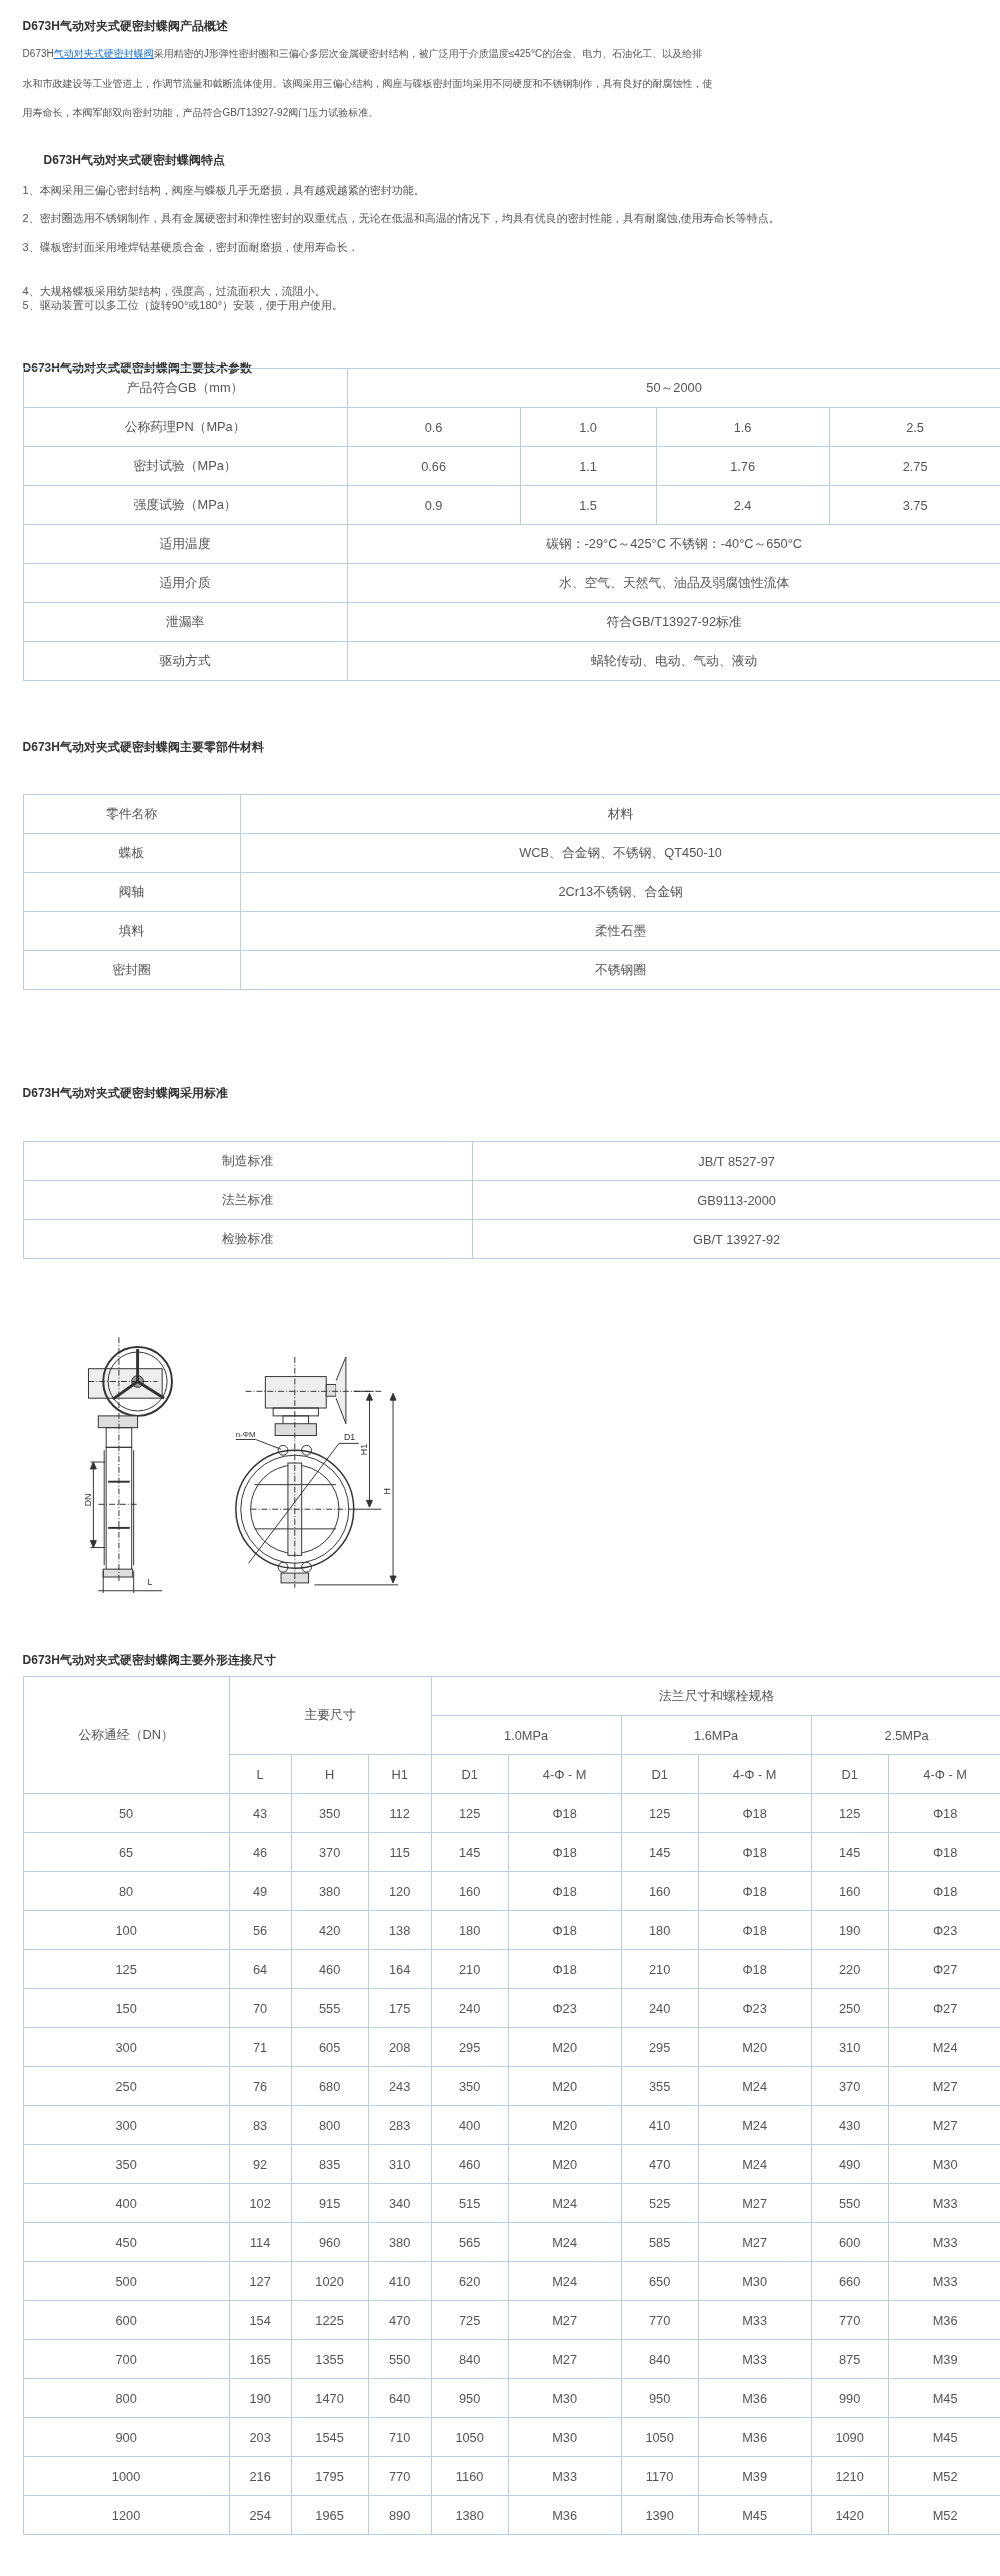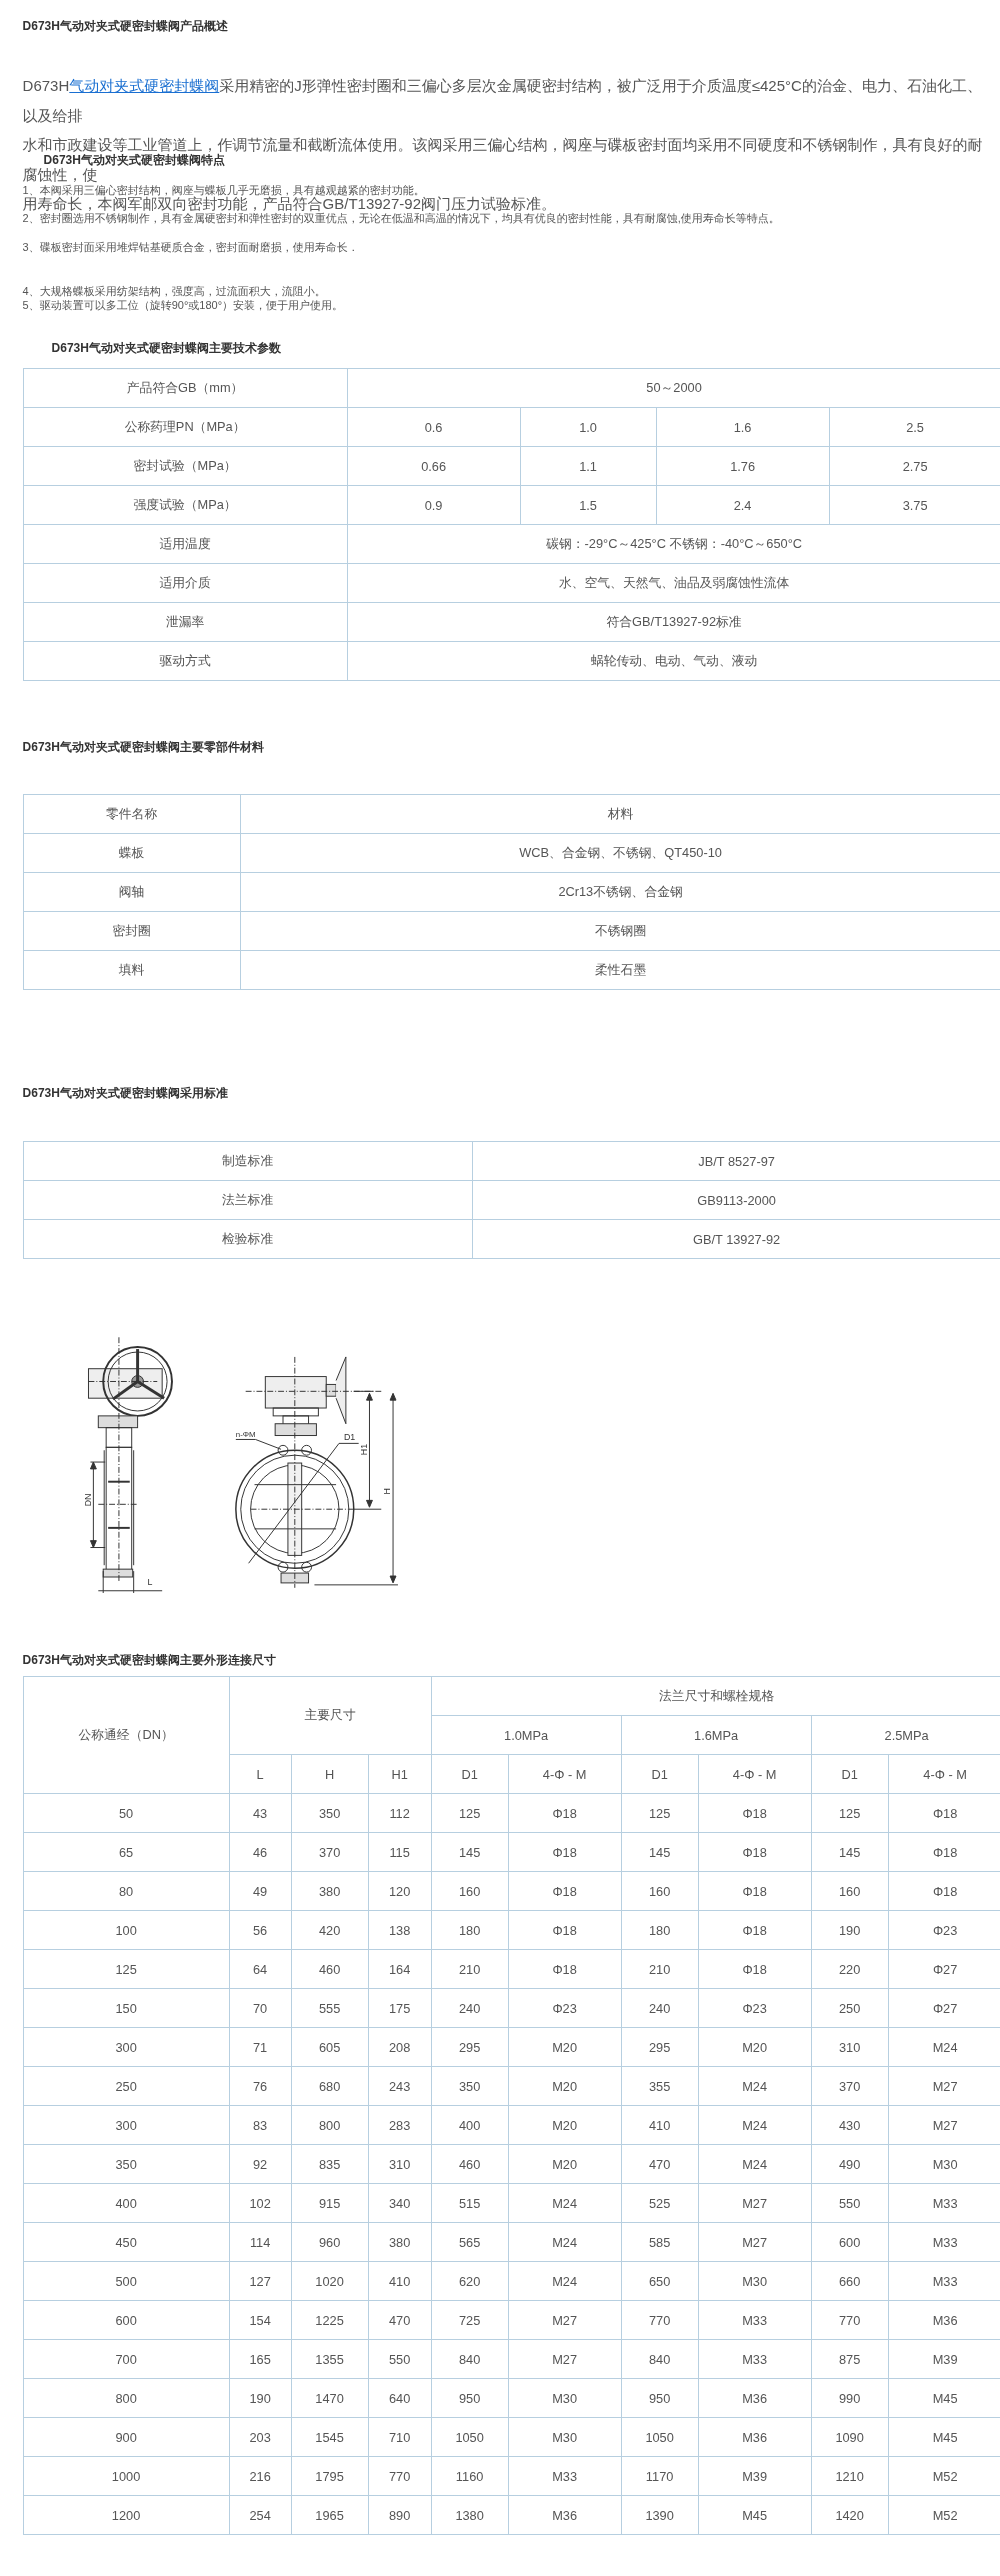--- a/index.html
+++ b/index.html
@@ -1,19 +1,19 @@
 <!DOCTYPE html>
 <html><head>
 <meta charset="utf-8">
 <style>
   html,body{margin:0;padding:0;background:#fff;}
   body{width:1001px;height:2576px;position:relative;overflow:hidden;
     font-family:"Liberation Sans","DejaVu Sans",sans-serif;color:#555;font-size:12.8px;}
   h2{font-size:12px;font-weight:bold;color:#333;margin:0;position:absolute;left:22.6px;letter-spacing:0;}
-  .para{position:absolute;left:22.6px;width:973px;line-height:29.5px;font-size:15px;color:#555;margin-top:32px;}
+  .para{position:absolute;left:22.6px;width:973px;line-height:29.5px;font-size:10px;color:#555;}
   .para a{color:#1a6fd1;text-decoration:underline;}
   .li{position:absolute;left:22.6px;font-size:11px;color:#555;line-height:15.7px;}
   table{position:absolute;left:22.6px;border-collapse:collapse;table-layout:fixed;}
   td{border:1px solid #b7cfe0;text-align:center;color:#555;font-size:12.8px;height:39px;padding:0;box-sizing:border-box;}
   .diagram{position:absolute;left:59px;top:1337px;width:393px;height:256px;}
 </style>
 </head>
 <body>
 
 <h2 style="top:17.7px;">D673H气动对夹式硬密封蝶阀产品概述</h2>
@@ -23,21 +23,21 @@
   <div>用寿命长，本阀军邮双向密封功能，产品符合GB/T13927-92阀门压力试验标准。</div>
 </div>
 
 <h2 style="top:152px;padding-left:21px;">D673H气动对夹式硬密封蝶阀特点</h2>
 <div class="li" style="top:183px;">1、本阀采用三偏心密封结构，阀座与蝶板几乎无磨损，具有越观越紧的密封功能。</div>
 <div class="li" style="top:211px;">2、密封圈选用不锈钢制作，具有金属硬密封和弹性密封的双重优点，无论在低温和高温的情况下，均具有优良的密封性能，具有耐腐蚀,使用寿命长等特点。</div>
 <div class="li" style="top:240px;">3、碟板密封面采用堆焊钴基硬质合金，密封面耐磨损，使用寿命长．</div>
 <div class="li" style="top:284px;">4、大规格蝶板采用纺架结构，强度高，过流面积大，流阻小。</div>
 <div class="li" style="top:298px;">5、驱动装置可以多工位（旋转90°或180°）安装，便于用户使用。</div>
 
-<h2 style="top:340px;margin-left:29px;">D673H气动对夹式硬密封蝶阀主要技术参数</h2>
+<h2 style="top:360px;">D673H气动对夹式硬密封蝶阀主要技术参数</h2>
 <table style="top:368px;width:978px;">
   <colgroup>
       <col style="width:324px">
       <col style="width:173px">
       <col style="width:136px">
       <col style="width:173px">
       <col style="width:172px">
     </colgroup>
   <tbody>
       <tr>
@@ -97,26 +97,26 @@
   </tr>
   <tr>
         <td>蝶板</td>
         <td>WCB、合金钢、不锈钢、QT450-10</td>
       </tr>
   <tr>
         <td>阀轴</td>
         <td>2Cr13不锈钢、合金钢</td>
       </tr>
   <tr>
+        <td>填料</td>
+        <td>柔性石墨</td>
+      </tr>
+  <tr>
         <td>密封圈</td>
         <td>不锈钢圈</td>
-      </tr>
-  <tr>
-        <td>填料</td>
-        <td>柔性石墨</td>
       </tr>
 </tbody>
   </table>
 
 <h2 style="top:1085px;">D673H气动对夹式硬密封蝶阀采用标准</h2>
 <table style="top:1141px;width:978px;">
   <colgroup>
       <col style="width:449px">
       <col style="width:529px">
     </colgroup>

